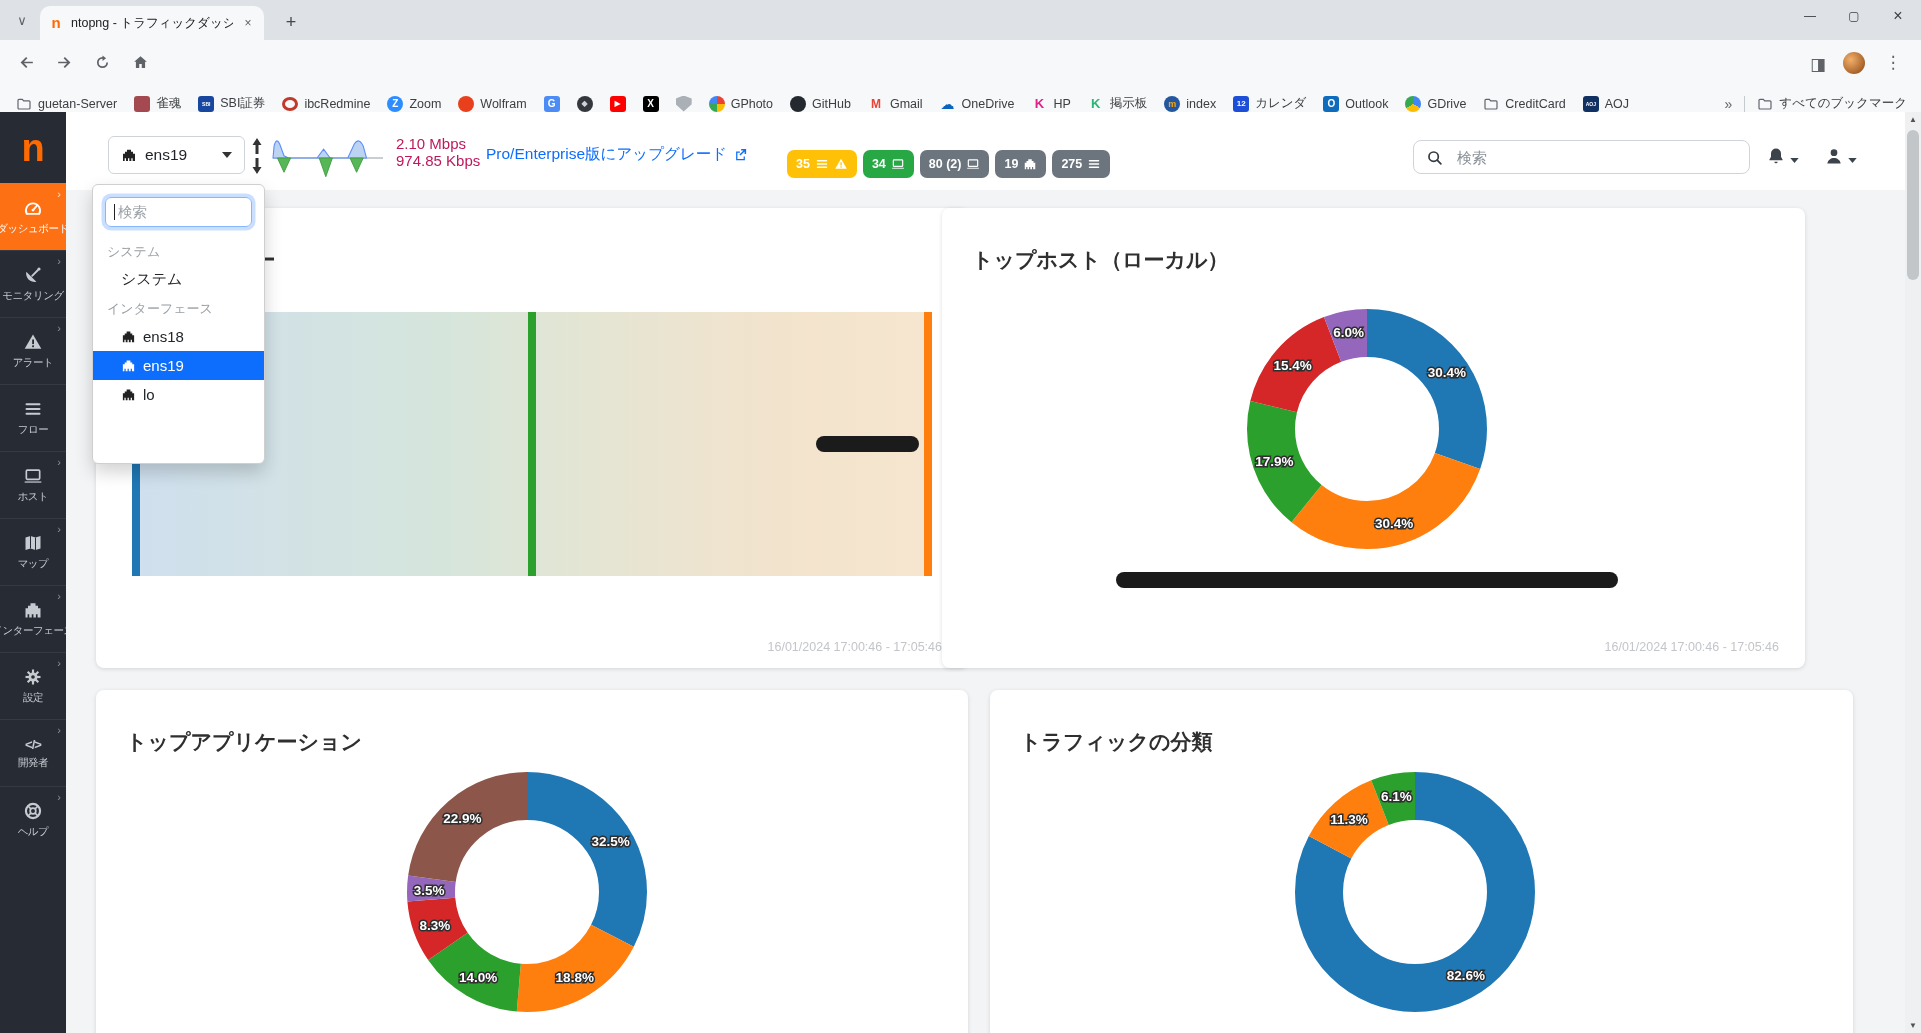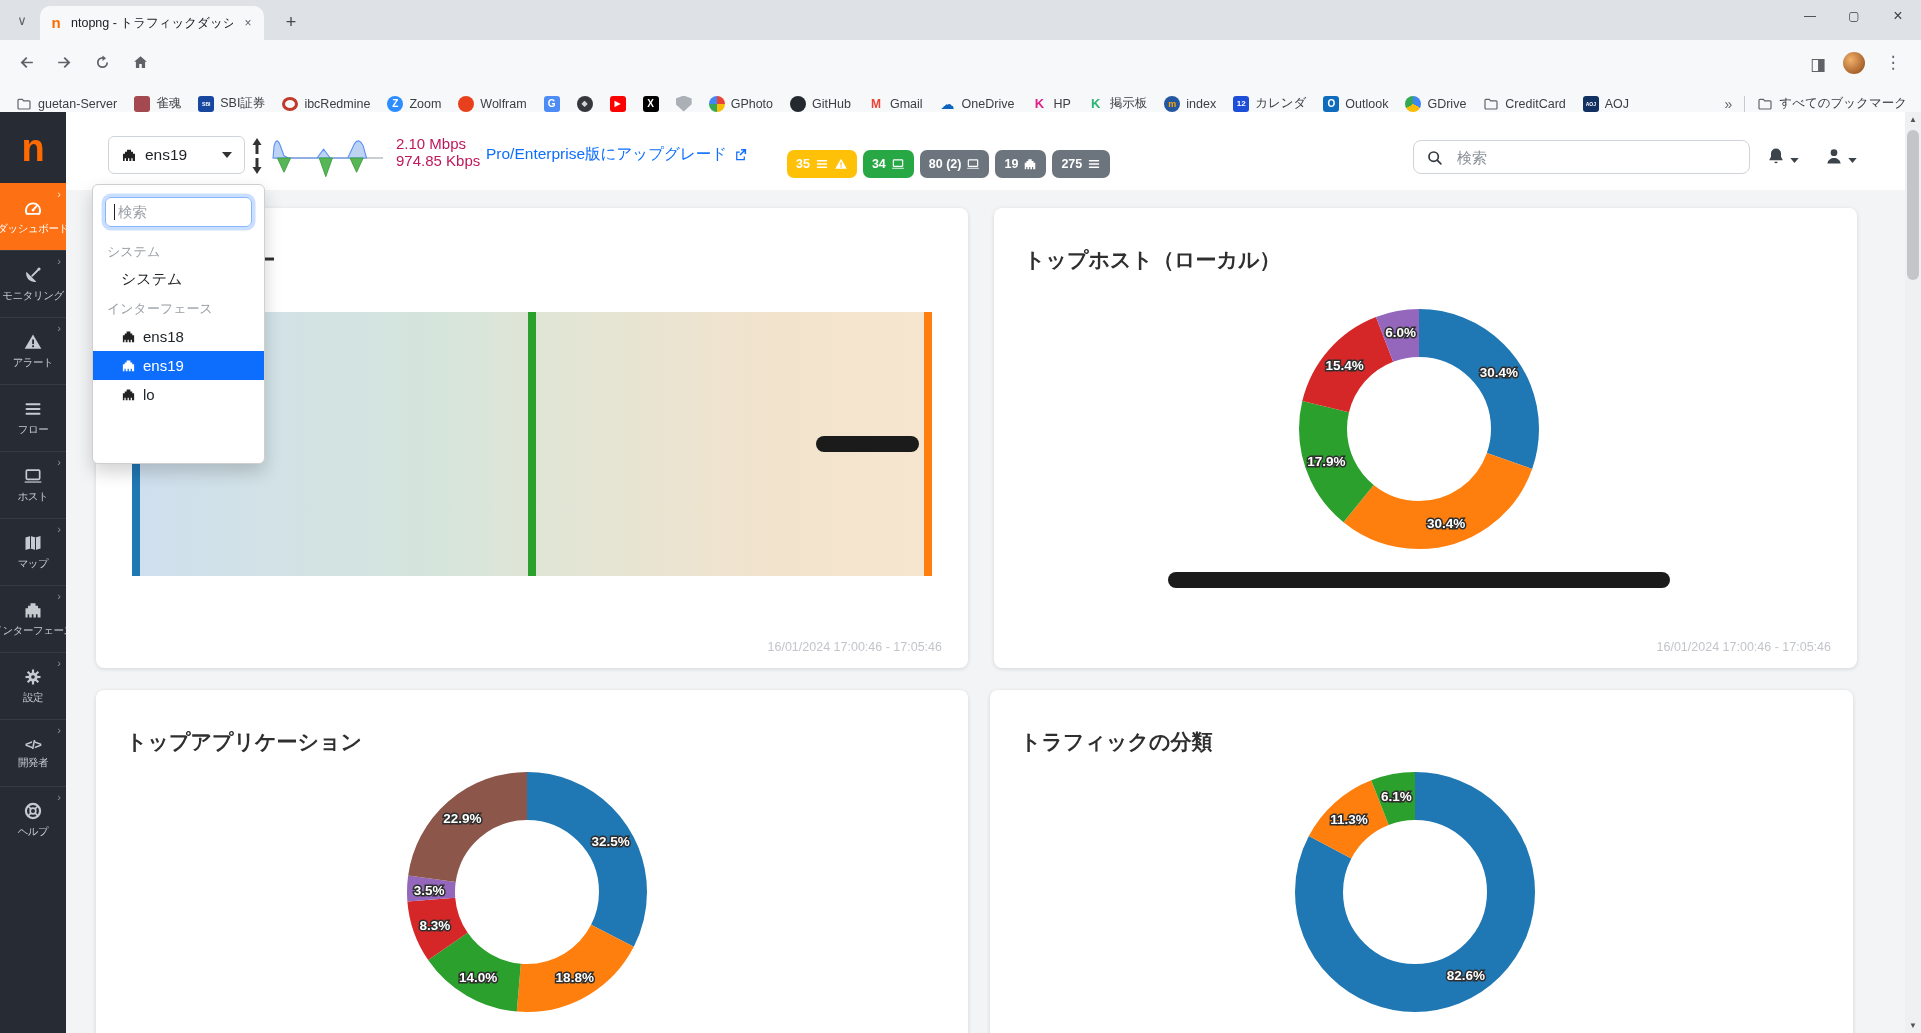--- a/index.html
+++ b/index.html
@@ -572,21 +572,21 @@
       <h2>トップトーカー</h2>
       <div class="sankey">
         <div class="node" id="node-l" style="left: 0px; background: rgb(31, 119, 180);"></div>
         <div class="node" id="node-m" style="left: 396px; background: rgb(44, 160, 44);"></div>
         <div class="node" id="node-r" style="left: 792px; background: rgb(255, 127, 14);"></div>
         <div class="redact" style="left:684px;top:124px;width:103px;height:16px"></div>
       </div>
       <div class="stamp">16/01/2024 17:00:46 - 17:05:46</div>
     </div>
 
-    <div class="card" style="left:928px;top:18px;width:863px;height:460px">
+    <div class="card" style="left:876px;top:18px;width:863px;height:460px">
       <h2>トップホスト（ローカル）</h2>
       <div class="donut" id="donut-hosts" style="left:275px;top:71px"><svg viewBox="0 0 300 300" width="300" height="300">
             <circle cx="150" cy="150" r="96" fill="none" stroke="#1f77b4" stroke-width="48" stroke-dasharray="183.185294710019 603.1857894892403" stroke-dashoffset="0" transform="rotate(-90 150 150)"></circle>
             <circle cx="150" cy="150" r="96" fill="none" stroke="#ff7f0e" stroke-width="48" stroke-dasharray="183.185294710019 603.1857894892403" stroke-dashoffset="-183.185294710019" transform="rotate(-90 150 150)"></circle>
             <circle cx="150" cy="150" r="96" fill="none" stroke="#2ca02c" stroke-width="48" stroke-dasharray="107.86239392464935 603.1857894892403" stroke-dashoffset="-366.370589420038" transform="rotate(-90 150 150)"></circle>
             <circle cx="150" cy="150" r="96" fill="none" stroke="#d62728" stroke-width="48" stroke-dasharray="92.79781376757543 603.1857894892403" stroke-dashoffset="-474.23298334468734" transform="rotate(-90 150 150)"></circle>
             <circle cx="150" cy="150" r="96" fill="none" stroke="#9467bd" stroke-width="48" stroke-dasharray="36.15499237697744 603.1857894892403" stroke-dashoffset="-567.0307971122628" transform="rotate(-90 150 150)"></circle>
             <text x="229.94720664068143" y="93.32157244284042" text-anchor="middle" dy=".35em" class="donut-label">30.4%</text>
             <text x="177.01903088945366" y="244.20176203126323" text-anchor="middle" dy=".35em" class="donut-label">30.4%</text>
             <text x="57.42350237314392" y="182.14952701276817" text-anchor="middle" dy=".35em" class="donut-label">17.9%</text>

